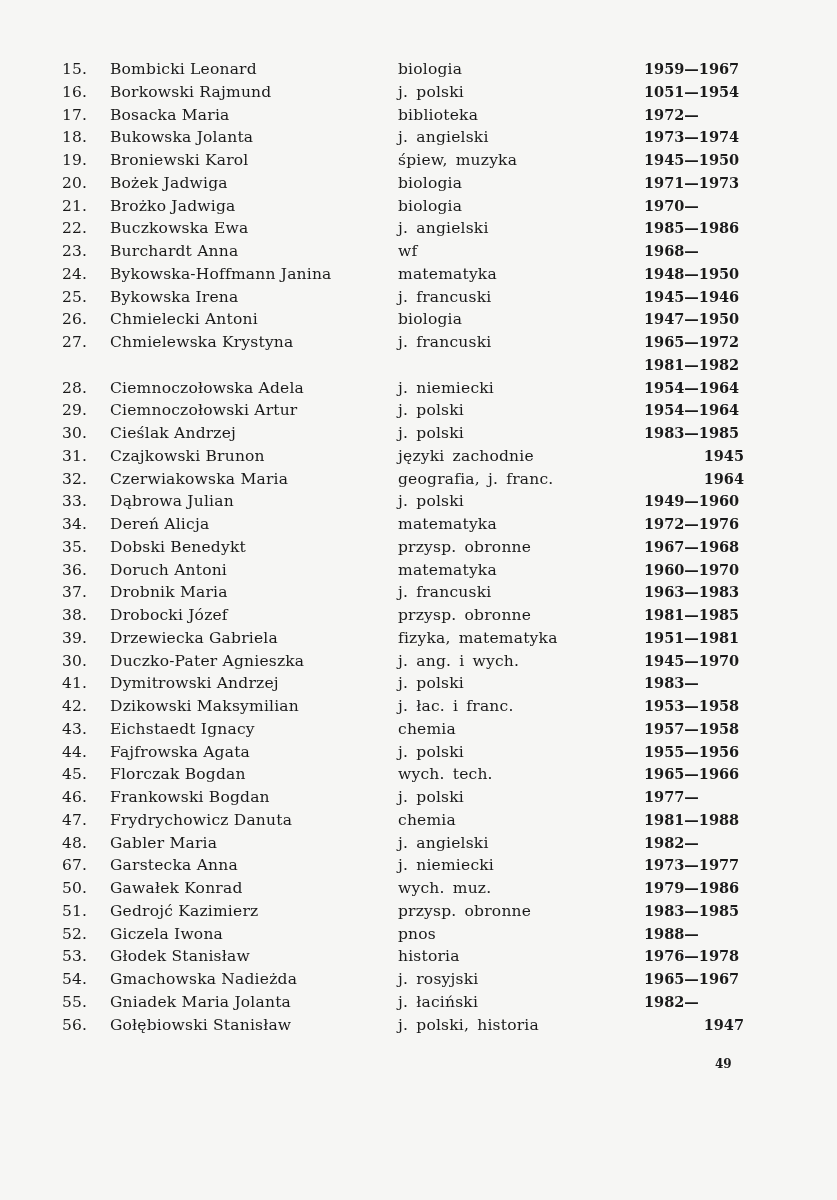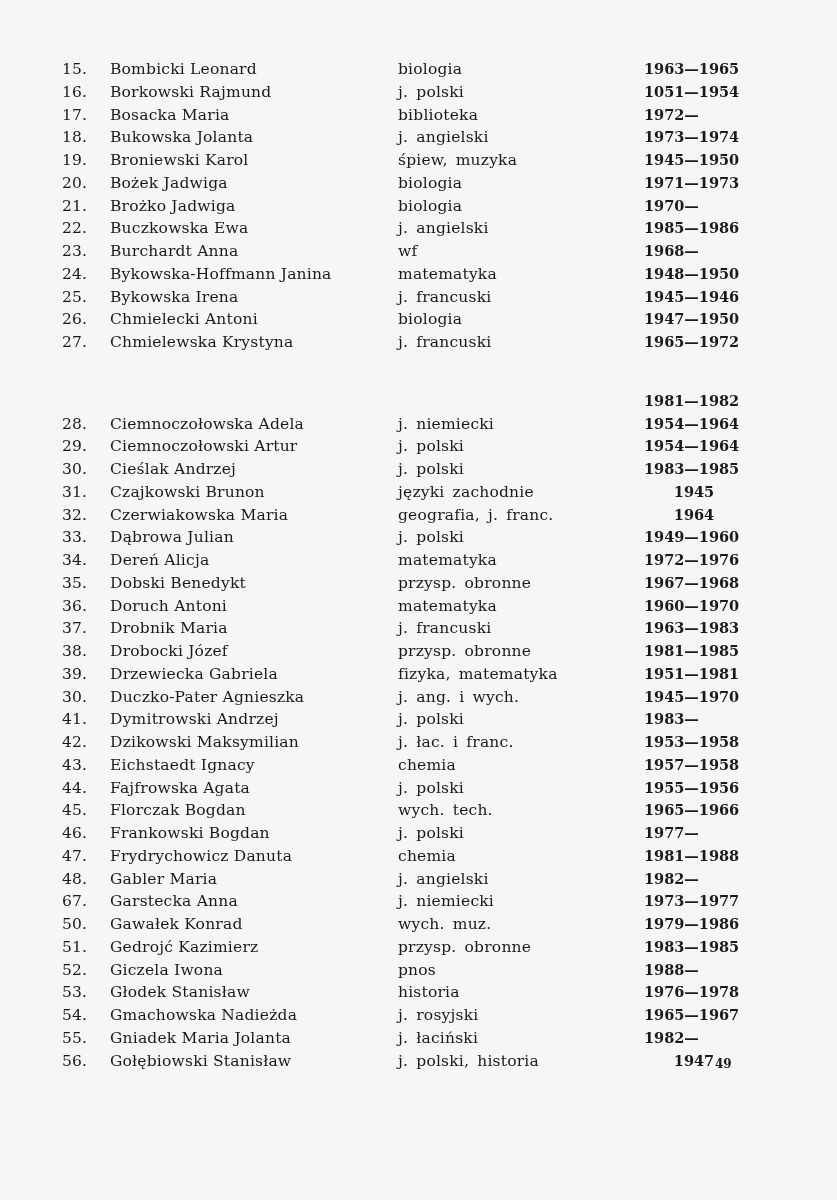--- a/index.html
+++ b/index.html
@@ -29,21 +29,21 @@
       width: 690px;
     }
     .row {
       position: relative;
       height: 22.75px;
       font-size: 15.5px;
       line-height: 22.75px;
       white-space: nowrap;
       letter-spacing: 0.2px;
     }
-    .row.extra { height: 22.75px; margin-top: 36px; }
+    .row.extra { height: 22.75px; }
     .num {
       position: absolute;
       left: 0;
       width: 32px;
       text-align: left;
     }
     .name {
       position: absolute;
       left: 48px;
     }
@@ -54,40 +54,40 @@
     }
     .years {
       position: absolute;
       left: 582px;
       width: 100px;
       font-weight: bold;
       font-size: 14.5px;
       letter-spacing: 0;
     }
     .years.center {
-      text-align: center;
+      text-align: right;
     }
     .page-number {
       position: absolute;
       left: 715px;
       top: 1057px;
       font-weight: bold;
       font-size: 12px;
     }
   </style>
 </head>
 <body>
 
 <div class="page">
   <div class="list" id="list">
       <div class="row">
         <span class="num">15.</span>
         <span class="name">Bombicki Leonard</span>
         <span class="subject">biologia</span>
-        <span class="years">1963—1965</span>
+        <span class="years">1959—1967</span>
       </div>
       <div class="row">
         <span class="num">16.</span>
         <span class="name">Borkowski Rajmund</span>
         <span class="subject">j. polski</span>
         <span class="years">1051—1954</span>
       </div>
       <div class="row">
         <span class="num">17.</span>
         <span class="name">Bosacka Maria</span>

